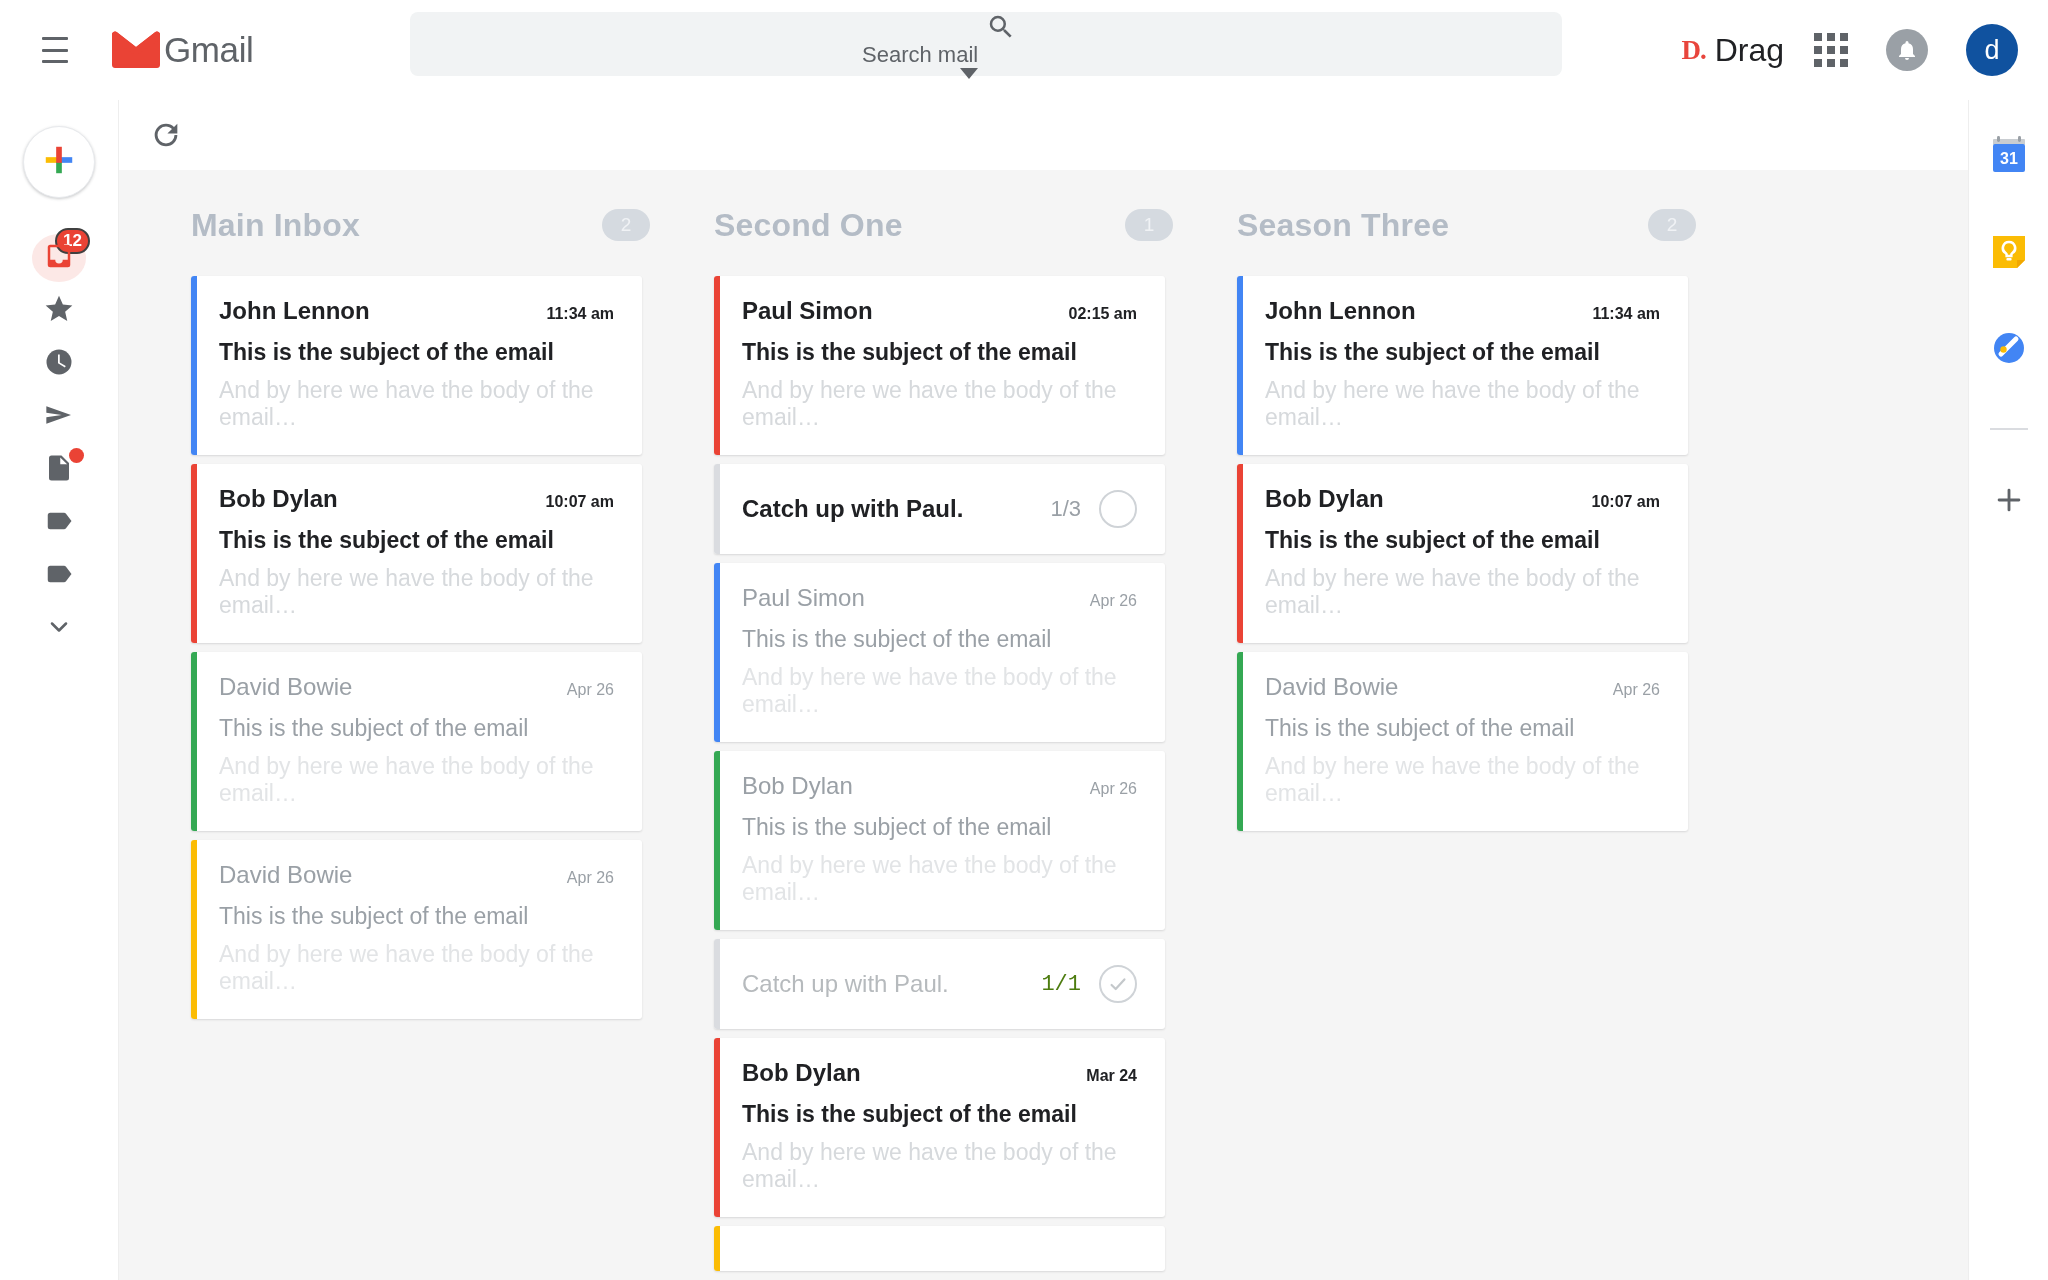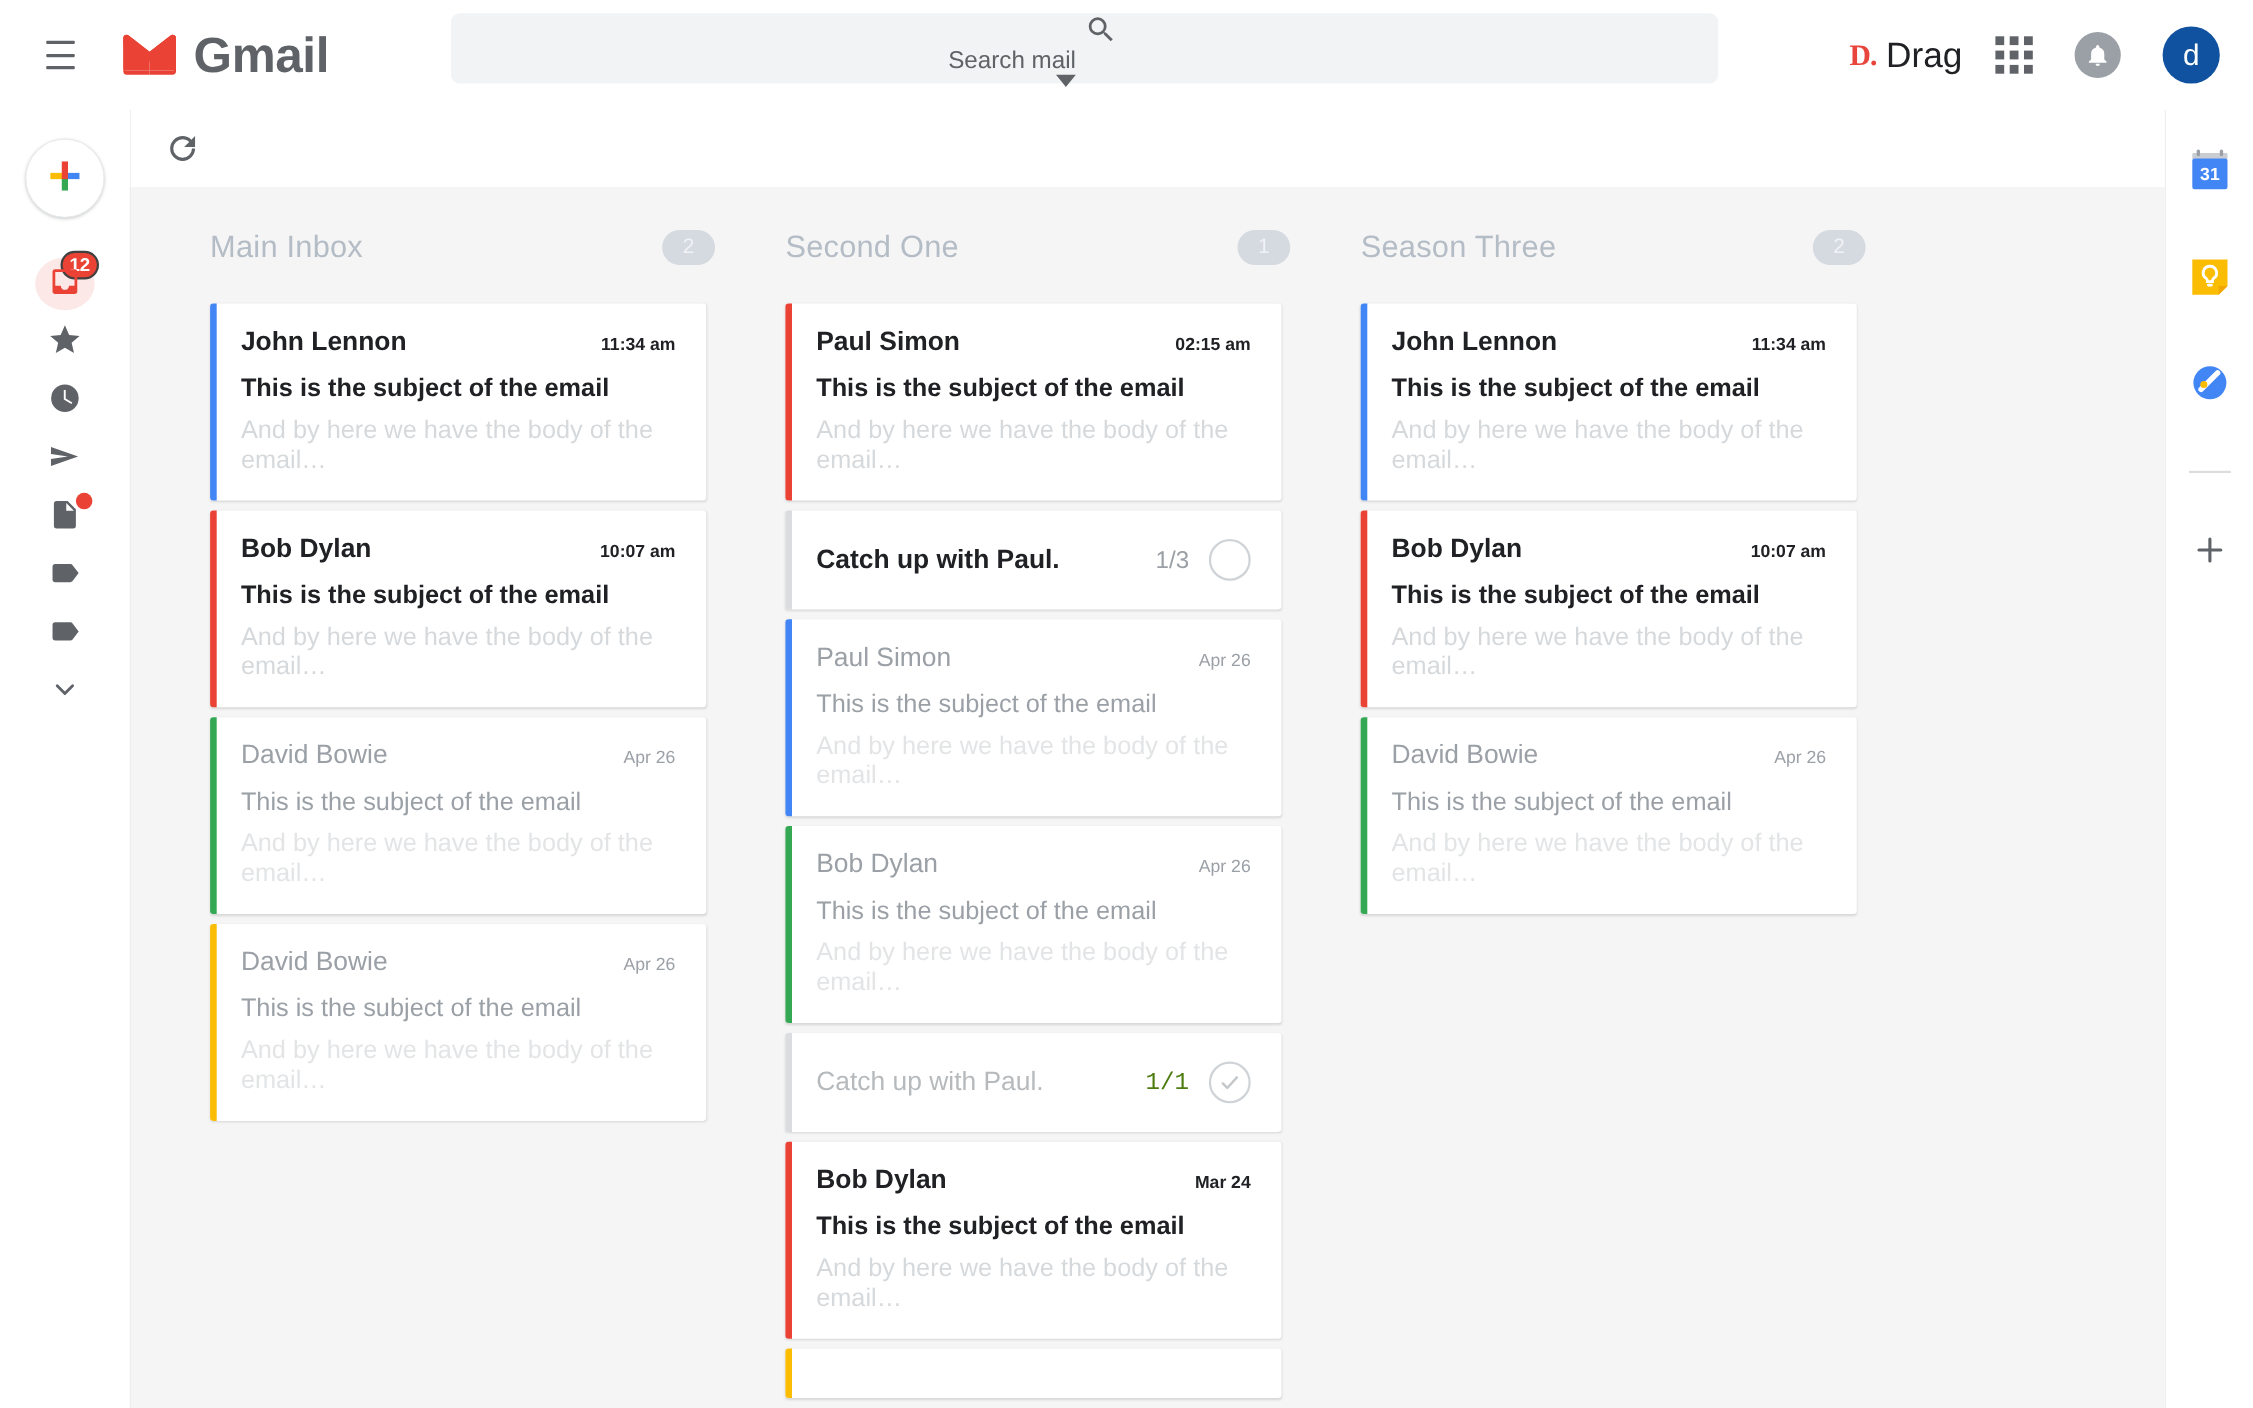--- a/index.html
+++ b/index.html
@@ -21,22 +21,22 @@
     width: 26px; height: 26px;
     margin-left: 42px; margin-right: 0;
     display: flex; flex-direction: column; justify-content: space-between;
     cursor: pointer;
   }
   .hamburger span { display:block; height: 3px; background: #5f6368; border-radius: 1px; width: 100%; }
 
   .brand { display: flex; align-items: center; margin-left: 44px; }
   .gmail-logo { width: 48px; height: 38px; position: relative; }
   .gmail-word {
-    font-size: 45px; color: #5f6368; margin-left: 16px;
-    letter-spacing: -0.4px; font-weight: 700;
+    font-size: 35px; color: #5f6368; margin-left: 4px;
+    letter-spacing: -0.4px; font-weight: 400;
   }
 
   .searchwrap {
     position: absolute; left: 410px; top: 12px;
     width: 1152px; height: 64px;
     background: #f1f3f4; border-radius: 8px;
     display: flex; align-items: center; flex-direction: column;
   }
   .search-icon { margin-left: 30px; width: 30px; height: 30px; flex: none; }
   .search-input {
@@ -120,21 +120,21 @@
     border-left: 1px solid #eeeeee;
     overflow: hidden;
   }
   .columns { display: flex; padding: 32px 0 0 36px; }
   .column { width: 523px; flex: none; }
   .col-header {
     display: flex; align-items: center; height: 46px;
     padding: 0 28px 0 36px; margin-bottom: 28px;
   }
   .col-title {
-    flex: 1; font-size: 28px; color: #b4bcc6; font-weight: normal;
+    flex: 1; font-size: 32px; color: #b4bcc6; font-weight: bold;
     letter-spacing: 0.2px;
   }
   .col-count {
     background: #d5dae0; color: #f0f2f5; border-radius: 16px;
     min-width: 48px; height: 32px; padding: 0 12px;
     font-size: 19px; display:flex; align-items:center; justify-content:center;
   }
   .cards { padding: 0 36px 0 36px; }
 
   .card {

